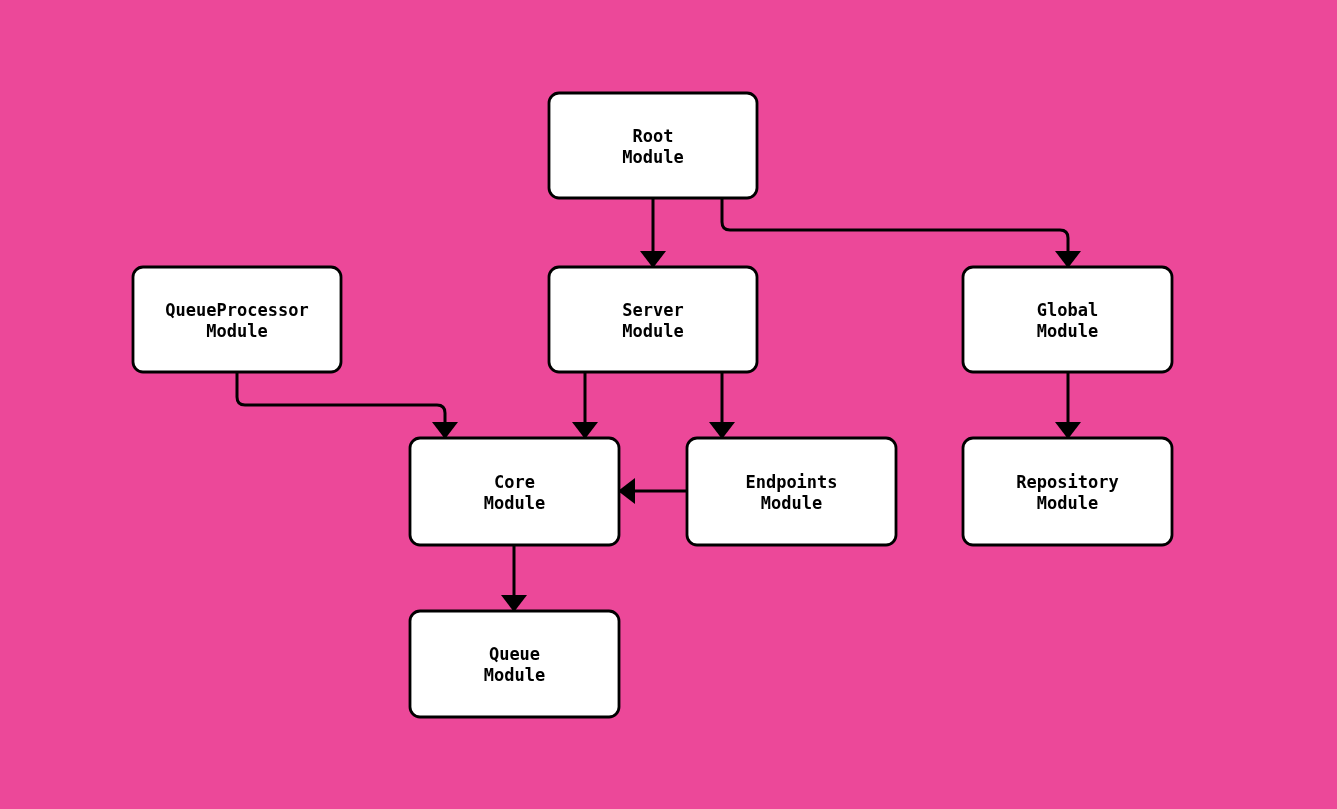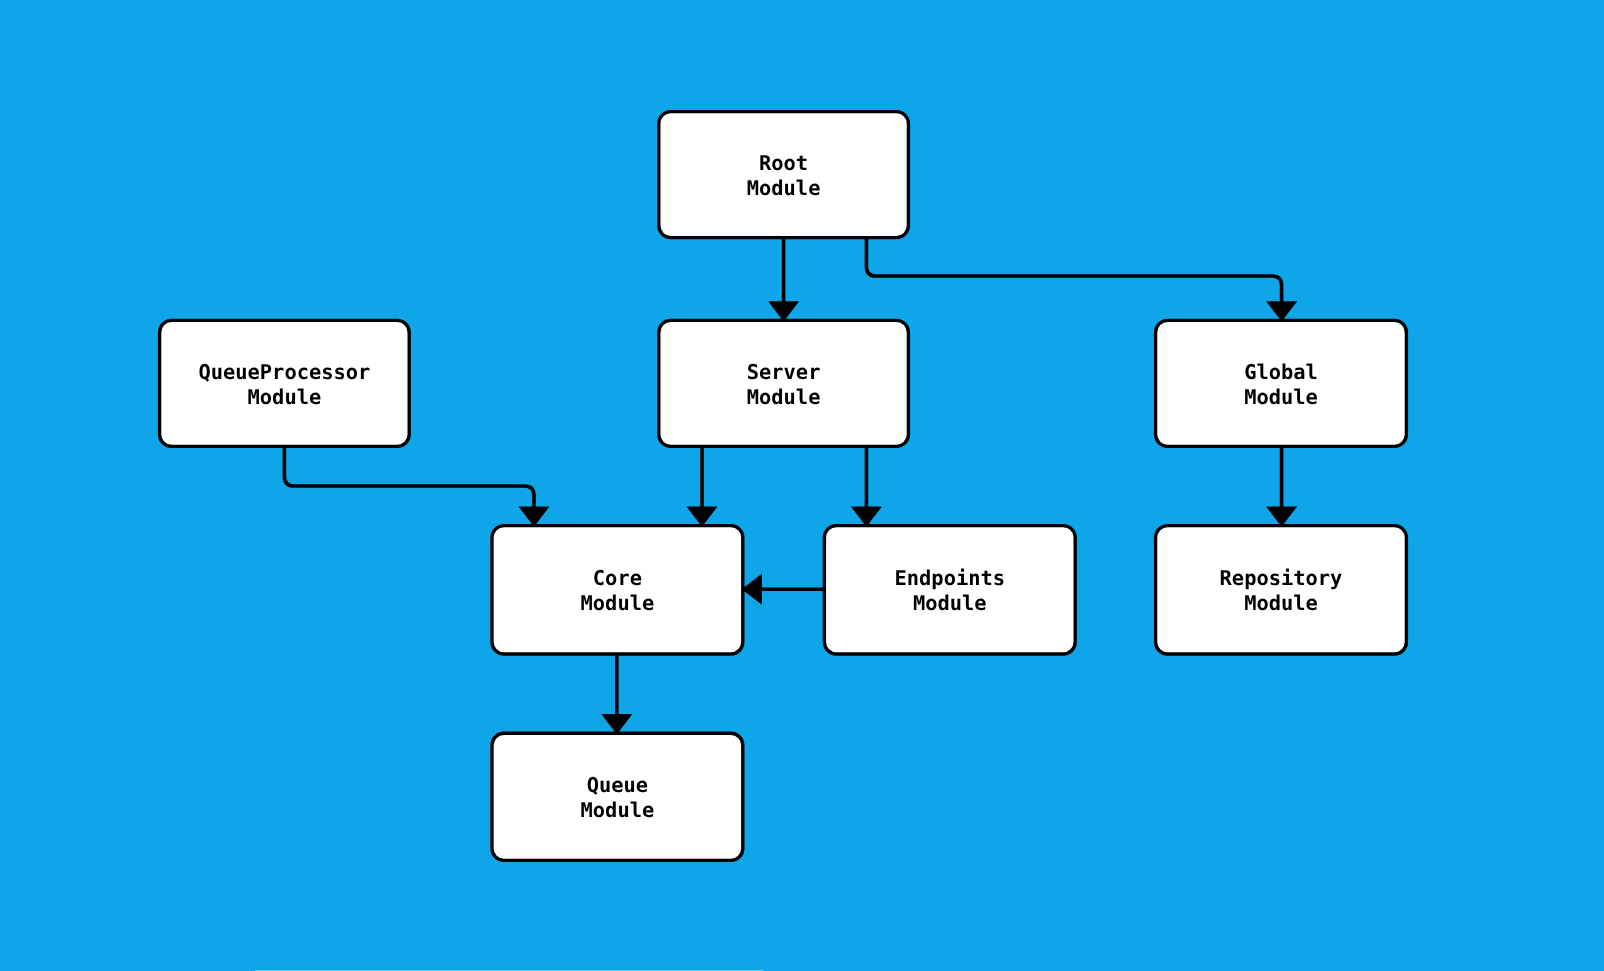--- a/index.html
+++ b/index.html
@@ -8,21 +8,21 @@
     background: #ffffff;
     width: 1337px;
     height: 809px;
     overflow: hidden;
     font-family: "DejaVu Sans Mono", "Liberation Mono", monospace;
   }
   .diagram-wrap {
     position: relative;
     width: 1337px;
     height: 809px;
-    background: #0ea5e9;
+    background: #ec4899;
   }
   svg text {
     font-family: "DejaVu Sans Mono", "Liberation Mono", monospace;
     font-weight: bold;
     font-size: 17px;
     fill: #000000;
     text-anchor: middle;
   }
   svg .node-box {
     fill: #ffffff;

